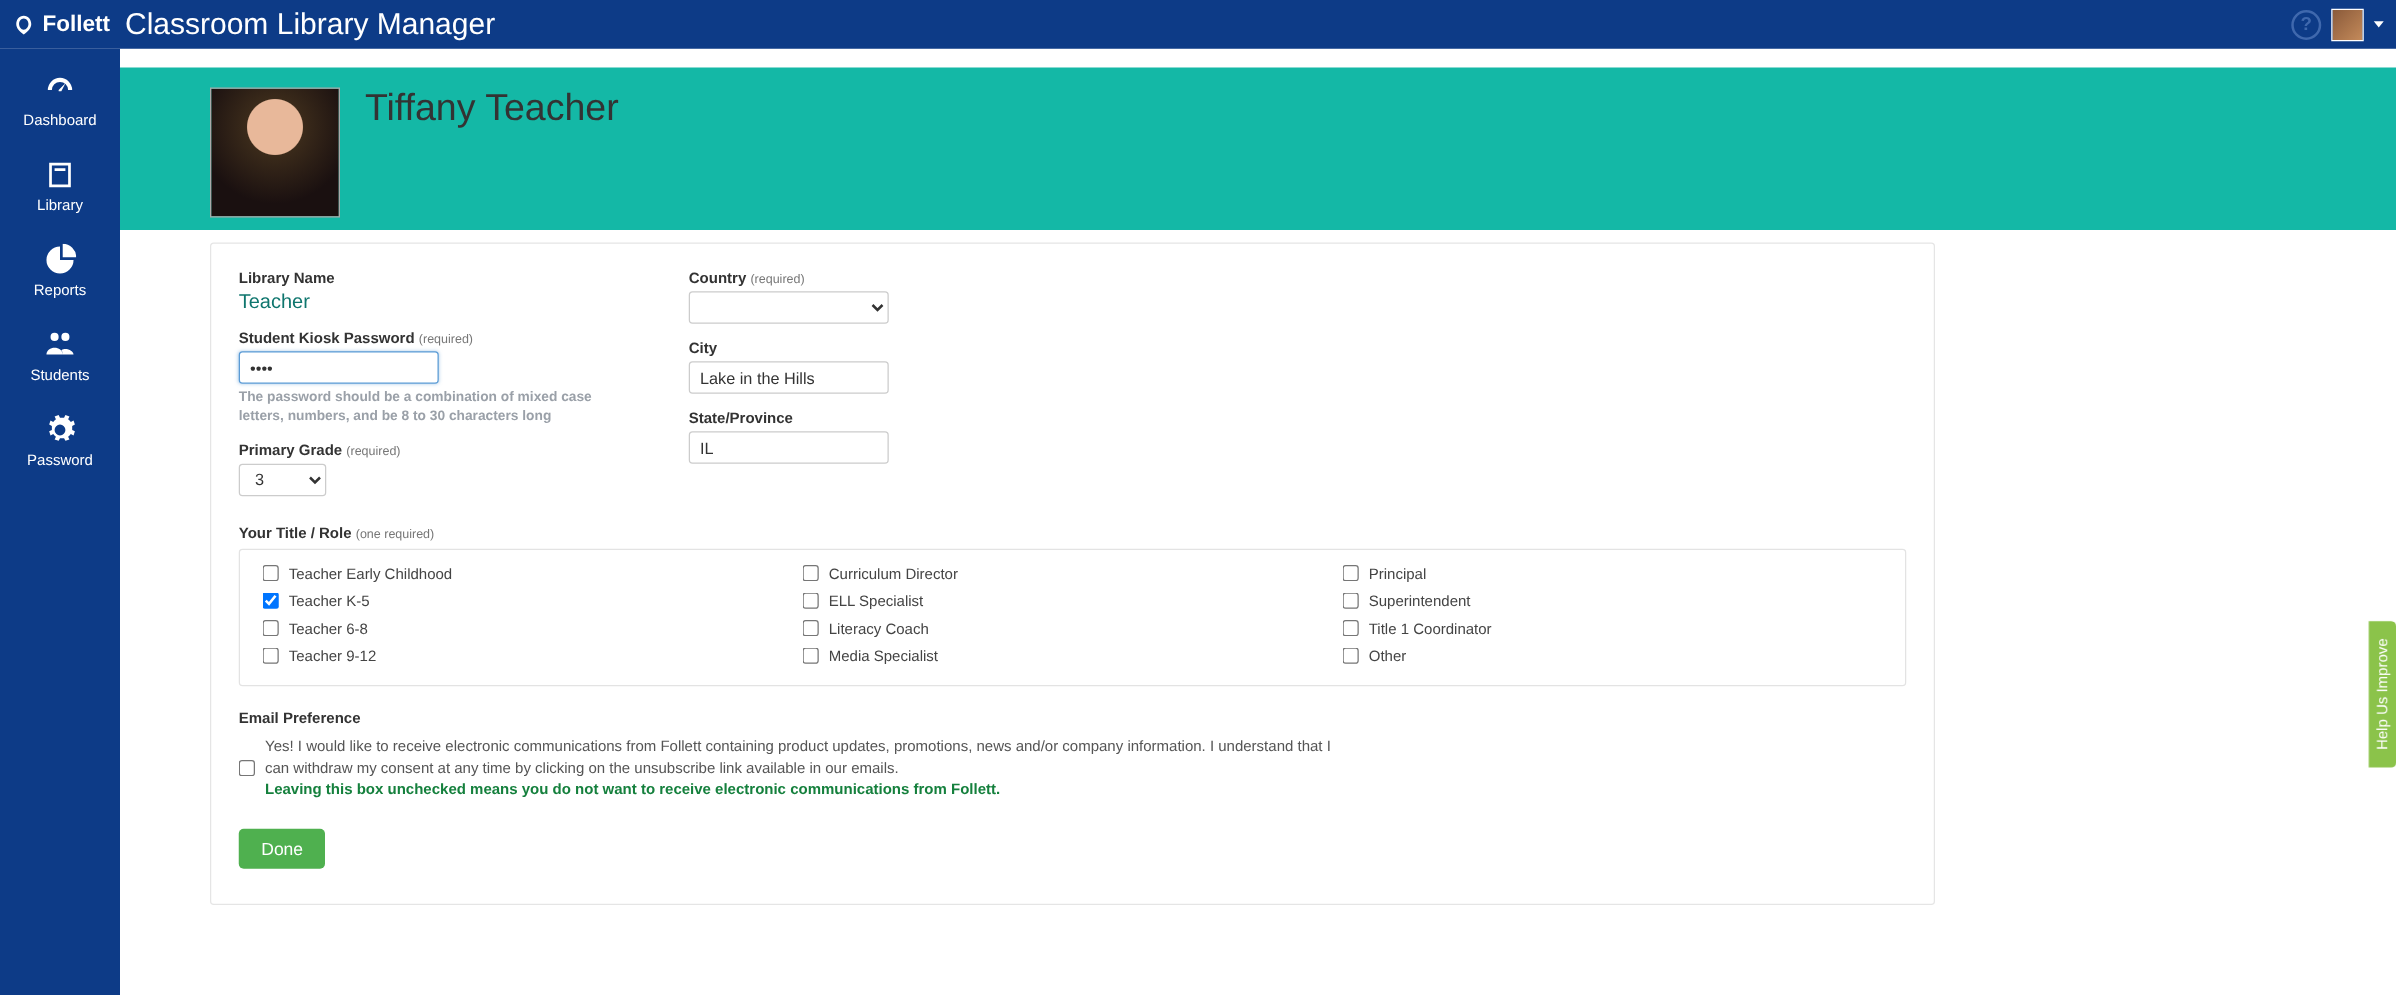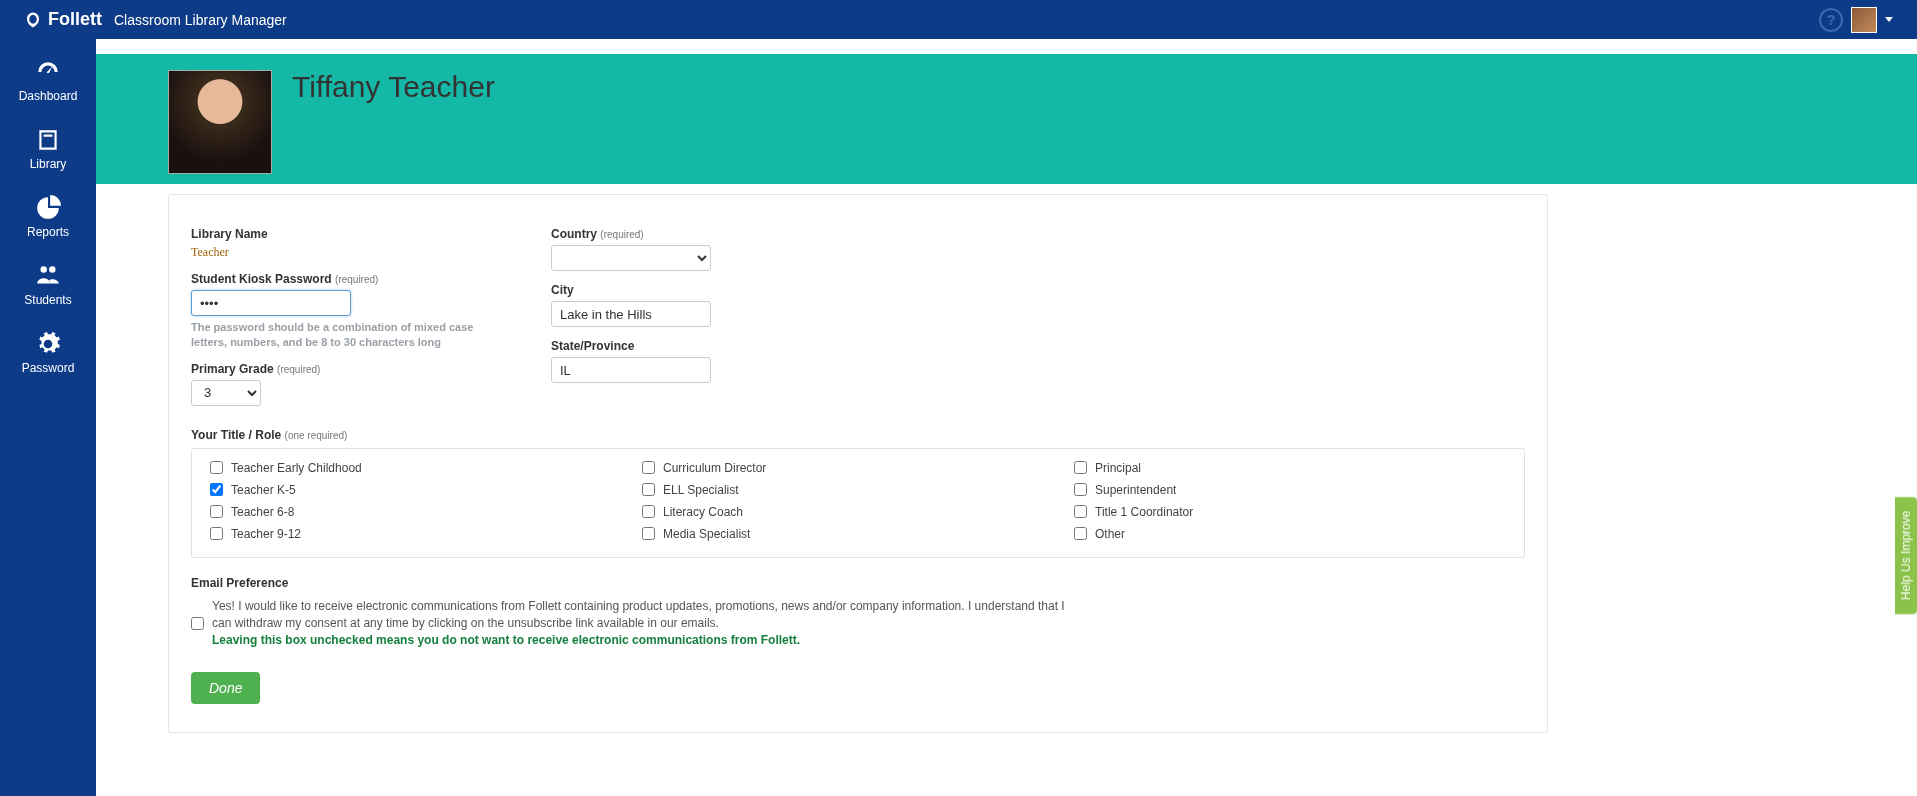--- a/index.html
+++ b/index.html
@@ -1,73 +1,73 @@
 <!DOCTYPE html>
 <html><head>
 <meta charset="utf-8">
 <style>
   * { box-sizing: border-box; margin: 0; padding: 0; }
   body { font-family: Arial, Helvetica, sans-serif; font-size: 13px; color: #333; background: #fff; }
   
   
-  .topbar { background: #0d3b87; height: 39px; display: flex; align-items: center; padding: 0 24px; color: #fff; }
+  .topbar { background: #0d3b87; height: 39px; display: flex; align-items: center; padding: 0 10px; color: #fff; }
   .logo-wrap { display: flex; align-items: center; gap: 6px; }
   .logo-mark { width: 18px; height: 18px; }
   .logo-text { font-weight: bold; font-size: 18px; }
-  .app-title { font-size: 14px; font-weight: 300; margin-left: 6px; }
+  .app-title { font-size: 24px; font-weight: 300; margin-left: 6px; }
   .topbar-right { margin-left: auto; display: flex; align-items: center; gap: 8px; }
   .help-icon { width: 24px; height: 24px; border: 2px solid #3f68ad; border-radius: 50%; display:flex; align-items:center; justify-content:center; color:#3f68ad; font-weight:bold; font-size:15px; cursor:pointer;}
   .avatar-small { width: 26px; height: 26px; background: linear-gradient(135deg,#8a5a3a,#c48a5a); border:1px solid #fff; }
   .caret-down { width:0;height:0;border-left:4px solid transparent;border-right:4px solid transparent;border-top:5px solid #fff; cursor:pointer;}
   
   
   .main-wrap { display: flex; min-height: calc(100vh - 39px); }
   
   
   .sidebar { width: 96px; background: #0d3b87; padding-top: 10px; flex-shrink: 0; }
   .side-item { display:flex; flex-direction:column; align-items:center; padding: 10px 4px 14px; color:#fff; cursor:pointer; font-size:12px; }
   .side-item svg { width:26px; height:26px; fill:#fff; margin-bottom:4px; }
   
   
   .content { flex:1; padding: 0; }
   .profile-header { background:#14b8a6; padding: 16px 0 10px 72px; display:flex; align-items:flex-start; margin-top: 15px; }
   .profile-photo { width:104px; height:104px; background: radial-gradient(circle at 50% 30%, #e8b89a 25%, #3a2a1a 26%, #1a1010 70%); border:1px solid #aaa; flex-shrink:0;}
   .profile-name { font-size:30px; color:#333; margin-left: 20px; font-weight:400; }
   
-  .form-card { background:#fff; margin: 10px 16px 20px 72px; padding: 32px 22px 28px; border:1px solid #e5e5e5; border-radius:3px; max-width: 1380px; }
+  .form-card { background:#fff; margin: 10px 16px 20px 72px; padding: 20px 22px 28px; border:1px solid #e5e5e5; border-radius:3px; max-width: 1380px; }
   
   .two-col { display:flex; gap: 40px; }
   .col { flex:0 0 auto; }
   .col-left { width: 320px; }
   .col-right { width: 320px; }
   
   .field-group { margin-bottom: 12px; }
   .field-label { font-weight:bold; font-size:12px; color:#333; display:block; margin-bottom:4px; }
   .req { font-weight:normal; font-size:10px; color:#777; }
-  .field-static { font-size:12px; color:#a16207;font-family:Liberation Serif, serif; }
+  .field-static { font-size:16px; color:#0f766e; }
   input[type=text], input[type=password], select.form-select, .text-input {
     width: 160px; height: 26px; border:1px solid #ccc; border-radius:3px; padding: 2px 8px; font-size:13px; color:#333; background:#fff;
   }
   input.focused { border:1px solid #5b9bd5; box-shadow: 0 0 3px rgba(91,155,213,.5); }
   .hint { font-size:11px; color:#9aa0a8; font-weight:bold; margin-top:4px; line-height:1.35; max-width:300px;}
   select.grade { width:70px; }
   select.country { width:160px; background:#fff; }
   
   .section-label { font-weight:bold; font-size:12px; margin: 10px 0 6px; }
   
   .roles-box { border:1px solid #e3e3e3; border-radius:3px; padding: 12px 18px 8px; display:flex; }
   .roles-col { flex:1; }
   .role-row { display:flex; align-items:center; font-size:12px; color:#444; margin-bottom: 8px; gap:8px;}
   .role-row input[type=checkbox]{ cursor:pointer;}
   
   .email-pref { margin-top: 18px; }
   .email-pref-row { display:flex; align-items:center; gap:8px; font-size:12px; color:#555; line-height:1.45; margin-top:8px; max-width:880px;}
   .email-pref-row .bold-line { font-weight:bold; color:#15803d; }
   
-  .done-btn { margin-top:22px; background:#4fb04f; color:#fff; border:none; border-radius:4px; padding:8px 18px; font-size:14px; cursor:pointer;font-style:italic; }
+  .done-btn { margin-top:22px; background:#4fb04f; color:#fff; border:none; border-radius:4px; padding:8px 18px; font-size:14px; cursor:pointer; }
   
   .feedback-tab { position:fixed; right:0; top:55%; transform:translateY(-50%); background:#8bc34a; color:#fff; writing-mode:vertical-rl; transform-origin:center; padding:14px 4px; font-size:12px; border-radius:4px 0 0 4px; cursor:pointer; rotate:180deg;}
 </style>
 </head>
 <body>
 
 <div class="topbar">
   <div class="logo-wrap">
     <svg class="logo-mark" viewBox="0 0 24 24">
         <path fill="#fff" d="M12 2 C7 2 4 6 4 11 c0 4 3 8 8 11 5-3 8-7 8-11 0-5-3-9-8-9zM12 5c3 0 5 3 5 6s-2 6-5 6-5-3-5-6 2-6 5-6z"></path>

